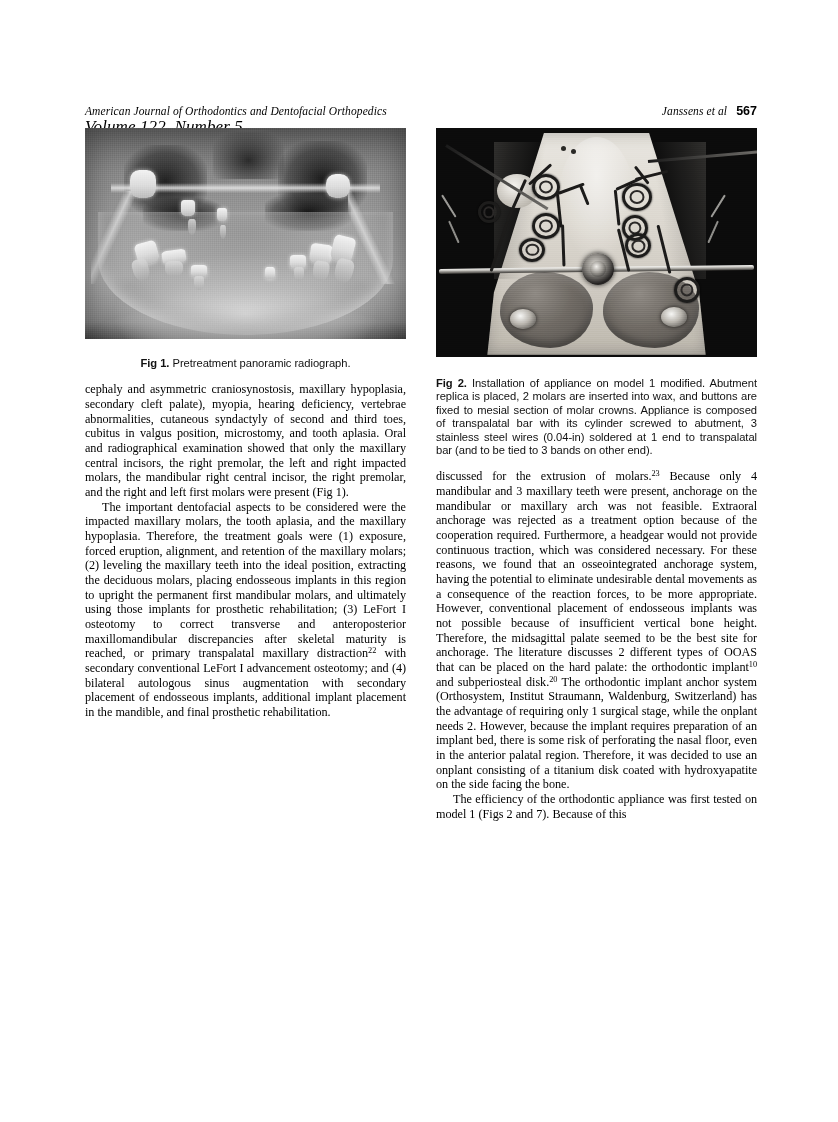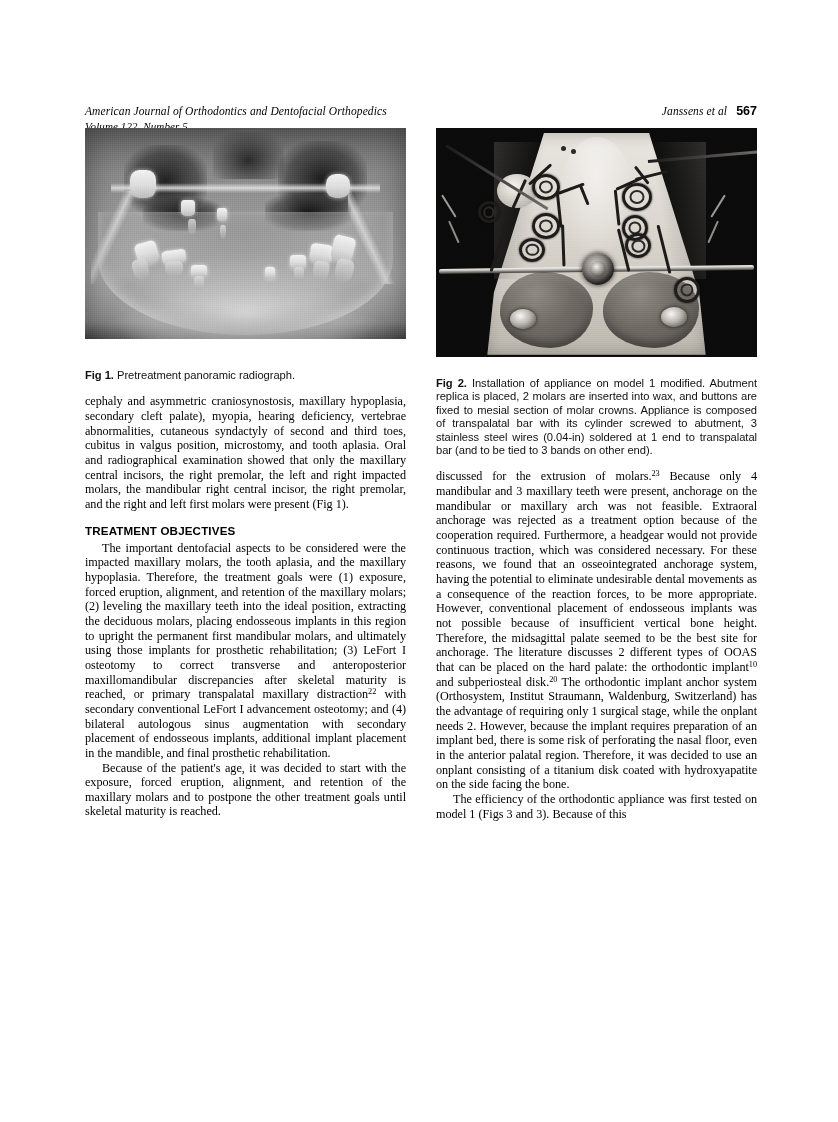--- a/index.html
+++ b/index.html
@@ -37,21 +37,21 @@
     align-items: baseline;
   }
   .journal-name {
     font-style: italic;
     font-size: 11.5px;
     letter-spacing: .1px;
     line-height: 15px;
   }
   .journal-vol {
     font-style: italic;
-    font-size: 11px;
+    font-size: 17px;
     letter-spacing: .1px;
     line-height: 15px;
     display: block;
   }
   .runhead-right {
     white-space: nowrap;
     font-size: 11.5px;
     margin-top: 44px;
   }
   .authors {
@@ -88,22 +88,22 @@
   .fig2-img { height: 229px; background: #000; }
 
   .figcaption {
     font-family: "Liberation Sans", sans-serif;
     font-size: 11.2px;
     line-height: 13.4px;
     color: #111;
     letter-spacing: -0.05px;
   }
   .fig1-caption {
-    margin-top: 30px;
-    text-align: left;
+    margin-top: 18px;
+    text-align: center;
   }
   .fig2-caption {
     margin-top: 20px;
     text-align: justify;
     text-align-last: left;
   }
   .figcaption b { font-weight: bold; }
 
   
   .body-text {
@@ -364,25 +364,23 @@
         <b>Fig 1.</b>
         <span>Pretreatment panoramic radiograph.</span>
       </div>
     </div>
 
     <div class="gap-1"></div>
 
     <div class="body-text">
       <p>cephaly and asymmetric craniosynostosis, maxillary hypoplasia, secondary cleft palate), myopia, hearing deficiency, vertebrae abnormalities, cutaneous syndactyly of second and third toes, cubitus in valgus position, microstomy, and tooth aplasia. Oral and radiographical examination showed that only the maxillary central incisors, the right premolar, the left and right impacted molars, the mandibular right central incisor, the right premolar, and the right and left first molars were present (Fig 1).</p>
 
-      <h2 class="sec-head">TREATMENT OBJECTIVES</h2>
 
       <p class="indent"><span>The important dentofacial aspects to be considered were the impacted maxillary molars, the tooth aplasia, and the maxillary hypoplasia. Therefore, the treatment goals were (1) exposure, forced eruption, alignment, and retention of the maxillary molars; (2) leveling the maxillary teeth into the ideal position, extracting the deciduous molars, placing endosseous implants in this region to upright the permanent first mandibular molars, and ultimately using those implants for prosthetic rehabilitation; (3) LeFort I osteotomy to correct transverse and anteroposterior maxillomandibular discrepancies after skeletal maturity is reached, or primary transpalatal maxillary distraction</span><sup>22</sup><span> with secondary conventional LeFort I advancement osteotomy; and (4) bilateral autologous sinus augmentation with secondary placement of endosseous implants, additional implant placement in the mandible, and final prosthetic rehabilitation.</span></p>
 
-      <p class="indent">Because of the patient's age, it was decided to start with the exposure, forced eruption, alignment, and retention of the maxillary molars and to postpone the other treatment goals until skeletal maturity is reached.</p>
 
 
     </div>
   </div>
 
   <div class="col col-right">
 
     <div class="figbox">
       <div class="figimg fig2-img">
         <div class="model">
@@ -446,17 +444,17 @@
         <span>Installation of appliance on model 1 modified. Abutment replica is placed, 2 molars are inserted into wax, and buttons are fixed to mesial section of molar crowns. Appliance is composed of transpalatal bar with its cylinder screwed to abutment, 3 stainless steel wires (0.04-in) soldered at 1 end to transpalatal bar (and to be tied to 3 bands on other end).</span>
       </div>
     </div>
 
     <div class="gap-1"></div>
 
     <div class="body-text">
       <p><span>discussed for the extrusion of molars.</span><sup>23</sup><span> Because only 4 mandibular and 3 maxillary teeth were present, anchorage on the mandibular or maxillary arch was not feasible. Extraoral anchorage was rejected as a treatment option because of the cooperation required. Furthermore, a headgear would not provide continuous traction, which was considered necessary. For these reasons, we found that an osseointegrated anchorage system, having the potential to eliminate undesirable dental movements as a consequence of the reaction forces, to be more appropriate. However, conventional placement of endosseous implants was not possible because of insufficient vertical bone height. Therefore, the midsagittal palate seemed to be the best site for anchorage. The literature discusses 2 different types of OOAS that can be placed on the hard palate: the orthodontic implant</span><sup>10</sup><span> and subperiosteal disk.</span><sup>20</sup><span> The orthodontic implant anchor system (Orthosystem, Institut Straumann, Waldenburg, Switzerland) has the advantage of requiring only 1 surgical stage, while the onplant needs 2. However, because the implant requires preparation of an implant bed, there is some risk of perforating the nasal floor, even in the anterior palatal region. Therefore, it was decided to use an onplant consisting of a titanium disk coated with hydroxyapatite on the side facing the bone.</span></p>
 
 
-      <p class="indent">The efficiency of the orthodontic appliance was first tested on model 1 (Figs 3 and 3). Because of this</p>
+      <p class="indent">The efficiency of the orthodontic appliance was first tested on model 1 (Figs 2 and 7). Because of this</p>
     </div>
   </div>
 
 </div>
 
 </body></html>

